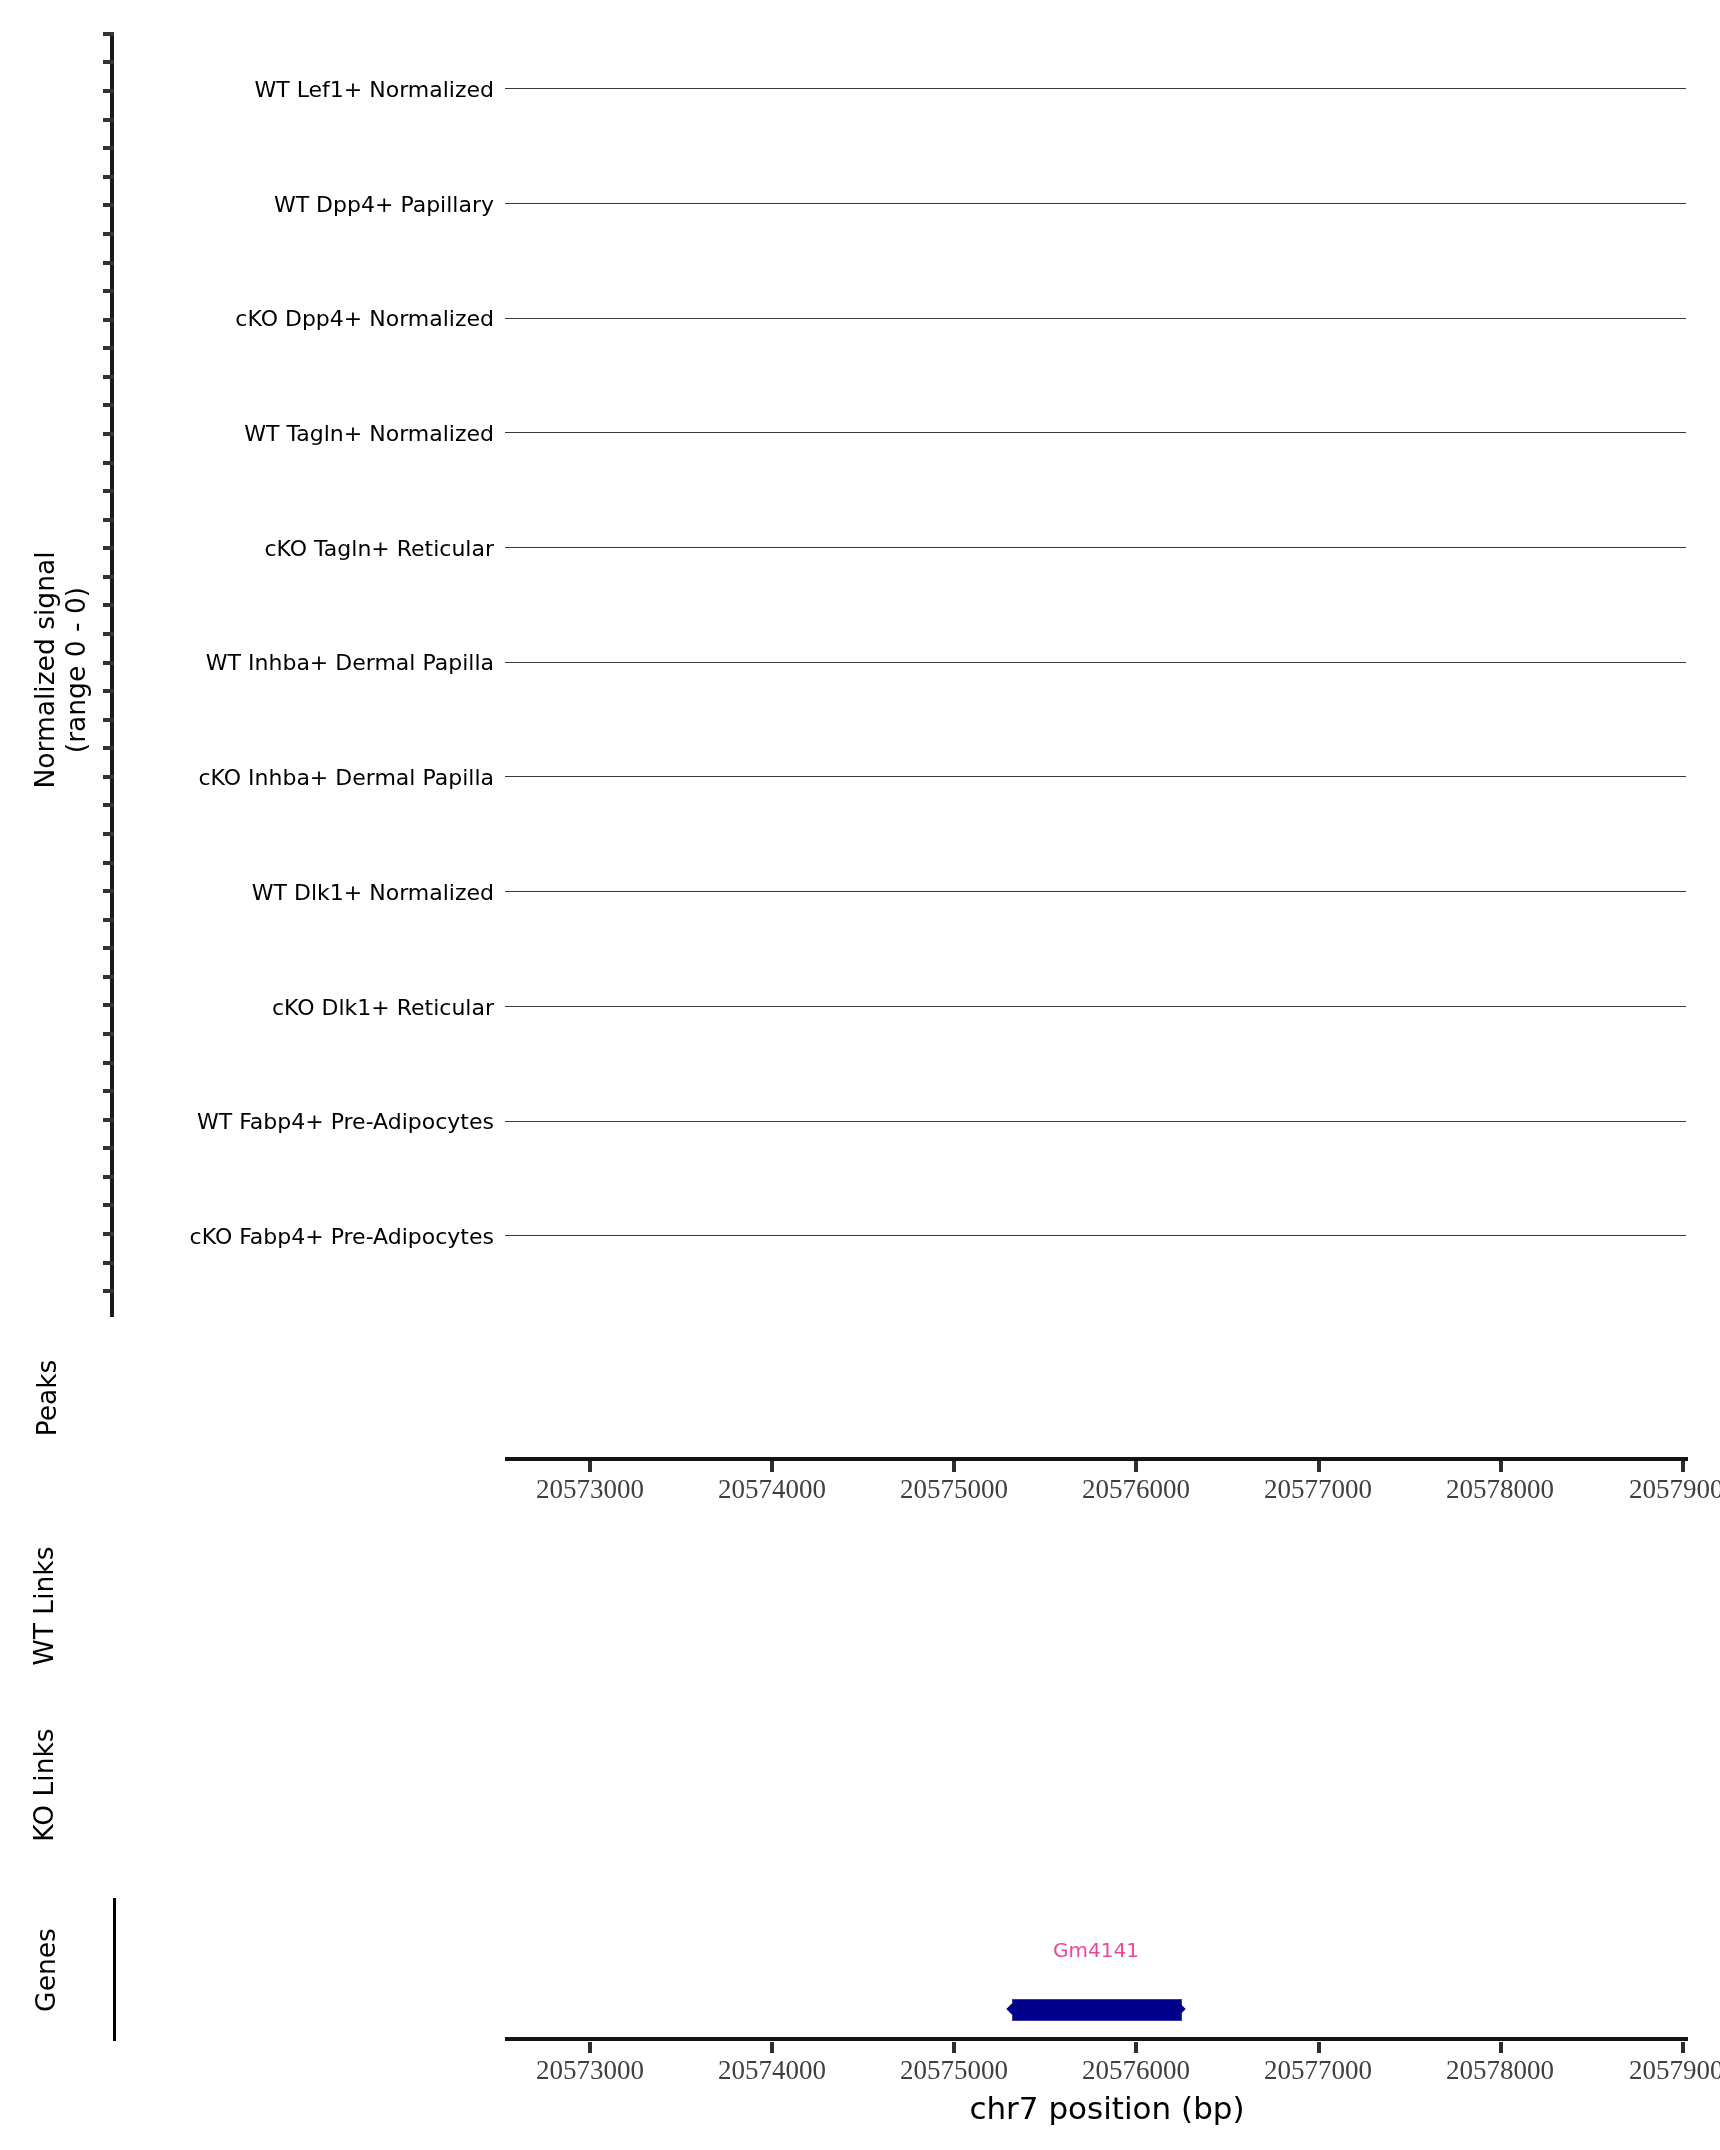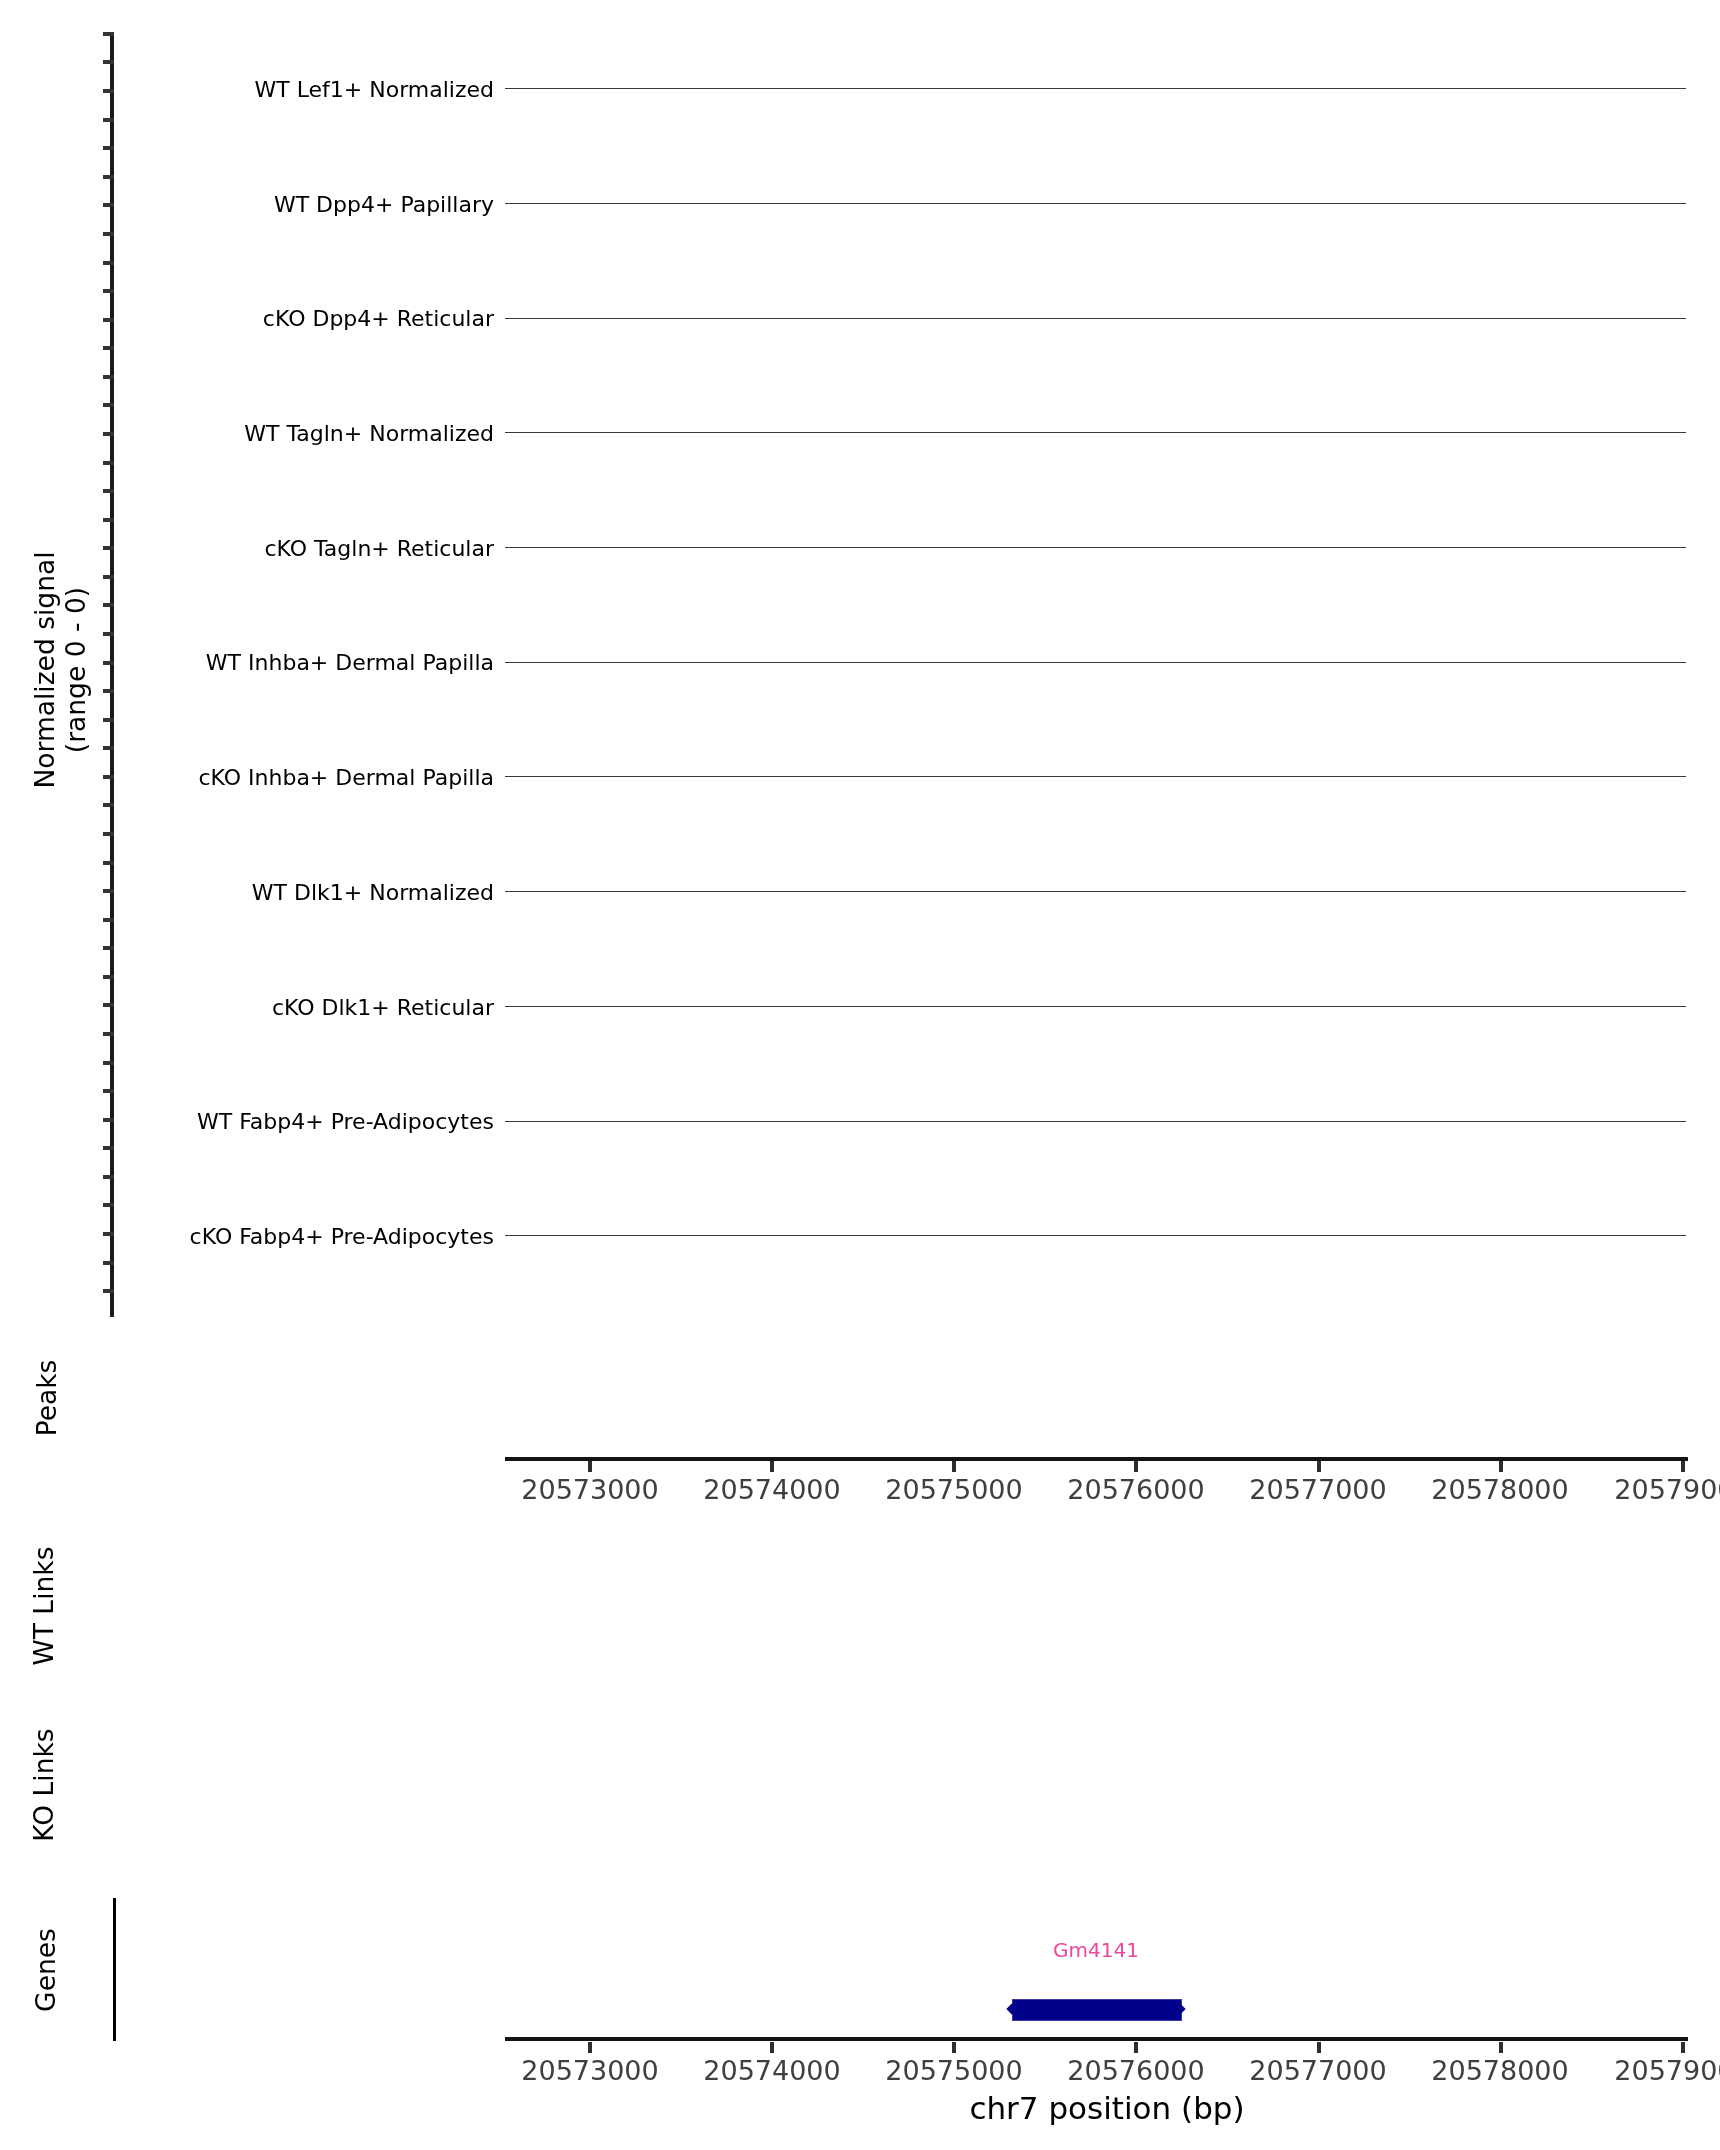--- a/index.html
+++ b/index.html
@@ -14,21 +14,21 @@
   .abs{position:absolute;}
   .rot{ transform:translate(-50%,-50%) rotate(-90deg); white-space:nowrap; }
   .section-label{ font-size:26.5px; color:#000; text-align:center; line-height:1.25;}
   .ylab-line{ font-size:26.5px; color:#000; text-align:center;}
   .yaxis-line{ left:110px; top:32px; width:3.6px; height:1285px; background:#1a1a1a;}
   .ytick{ width:10.8px; height:3.6px; background:#333333;}
   .track-line{ height:1.4px; background:#3a3a3a;}
   .track-label{ font-size:22px; color:#000; white-space:nowrap; transform:translateY(-50%); text-align:right;}
   .xaxis-line{ left:505px; width:1183px; height:4.3px; background:#141414;}
   .xtick{ width:3.6px; height:10.8px; background:#2e2e2e;}
-  .xtick-label{ font-size:27px; color:#3f3f3f; transform:translateX(-50%); white-space:nowrap;}
+  .xtick-label{ font-size:27px; color:#3f3f3f; transform:translateX(-50%); white-space:nowrap;font-family:Liberation Serif, serif;}
   .xaxis-title{ font-size:31px; color:#000; transform:translateX(-50%); white-space:nowrap;}
   .genes-bracket{ left:113px; top:1898px; width:2.9px; height:143px; background:#000;}
   .gene-box{ height:20px; }
   .gene-tip{ width:8px; height:8px; transform:translate(-50%,-50%) rotate(45deg);}
   .gene-name{ font-size:20px; color:#ec4899; transform:translateX(-50%); white-space:nowrap;}
 </style>
 </head>
 <body>
 
 <div id="fig">
@@ -85,21 +85,21 @@
       <div class="abs ytick" style="left: 103px; top: 1232px;"></div>
       <div class="abs ytick" style="left: 103px; top: 1261px;"></div>
       <div class="abs ytick" style="left: 103px; top: 1289px;"></div>
     </div>
 
   <div id="tracks">
       <div class="abs track-label" style="right: 1227px; top: 89px;">WT Lef1+ Normalized</div>
       <div class="abs track-line" style="left: 505px; width: 1181px; top: 88px; background: rgb(58, 58, 58);"></div>
       <div class="abs track-label" style="right: 1227px; top: 204px;">WT Dpp4+ Papillary</div>
       <div class="abs track-line" style="left: 505px; width: 1181px; top: 203px; background: rgb(58, 58, 58);"></div>
-      <div class="abs track-label" style="right: 1227px; top: 318px;">cKO Dpp4+ Reticular</div>
+      <div class="abs track-label" style="right: 1227px; top: 318px;">cKO Dpp4+ Normalized</div>
       <div class="abs track-line" style="left: 505px; width: 1181px; top: 318px; background: rgb(58, 58, 58);"></div>
       <div class="abs track-label" style="right: 1227px; top: 433px;">WT Tagln+ Normalized</div>
       <div class="abs track-line" style="left: 505px; width: 1181px; top: 432px; background: rgb(58, 58, 58);"></div>
       <div class="abs track-label" style="right: 1227px; top: 548px;">cKO Tagln+ Reticular</div>
       <div class="abs track-line" style="left: 505px; width: 1181px; top: 547px; background: rgb(58, 58, 58);"></div>
       <div class="abs track-label" style="right: 1227px; top: 662px; margin-left: 40px;">WT Inhba+ Dermal Papilla</div>
       <div class="abs track-line" style="left: 505px; width: 1181px; top: 662px; background: rgb(58, 58, 58);"></div>
       <div class="abs track-label" style="right: 1227px; top: 777px;">cKO Inhba+ Dermal Papilla</div>
       <div class="abs track-line" style="left: 505px; width: 1181px; top: 776px; background: rgb(58, 58, 58);"></div>
       <div class="abs track-label" style="right: 1227px; top: 892px;">WT Dlk1+ Normalized</div>

